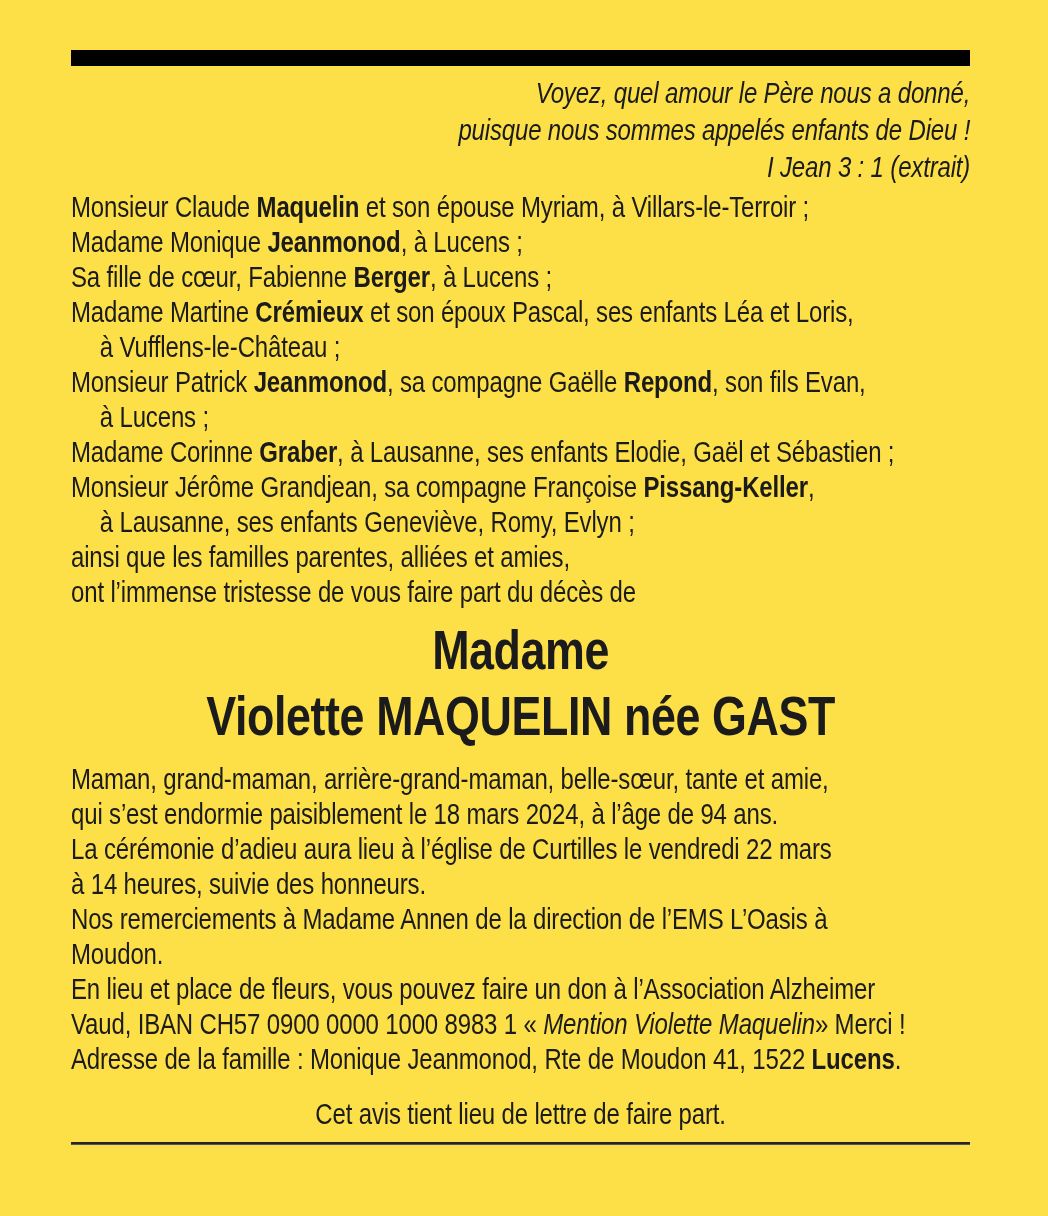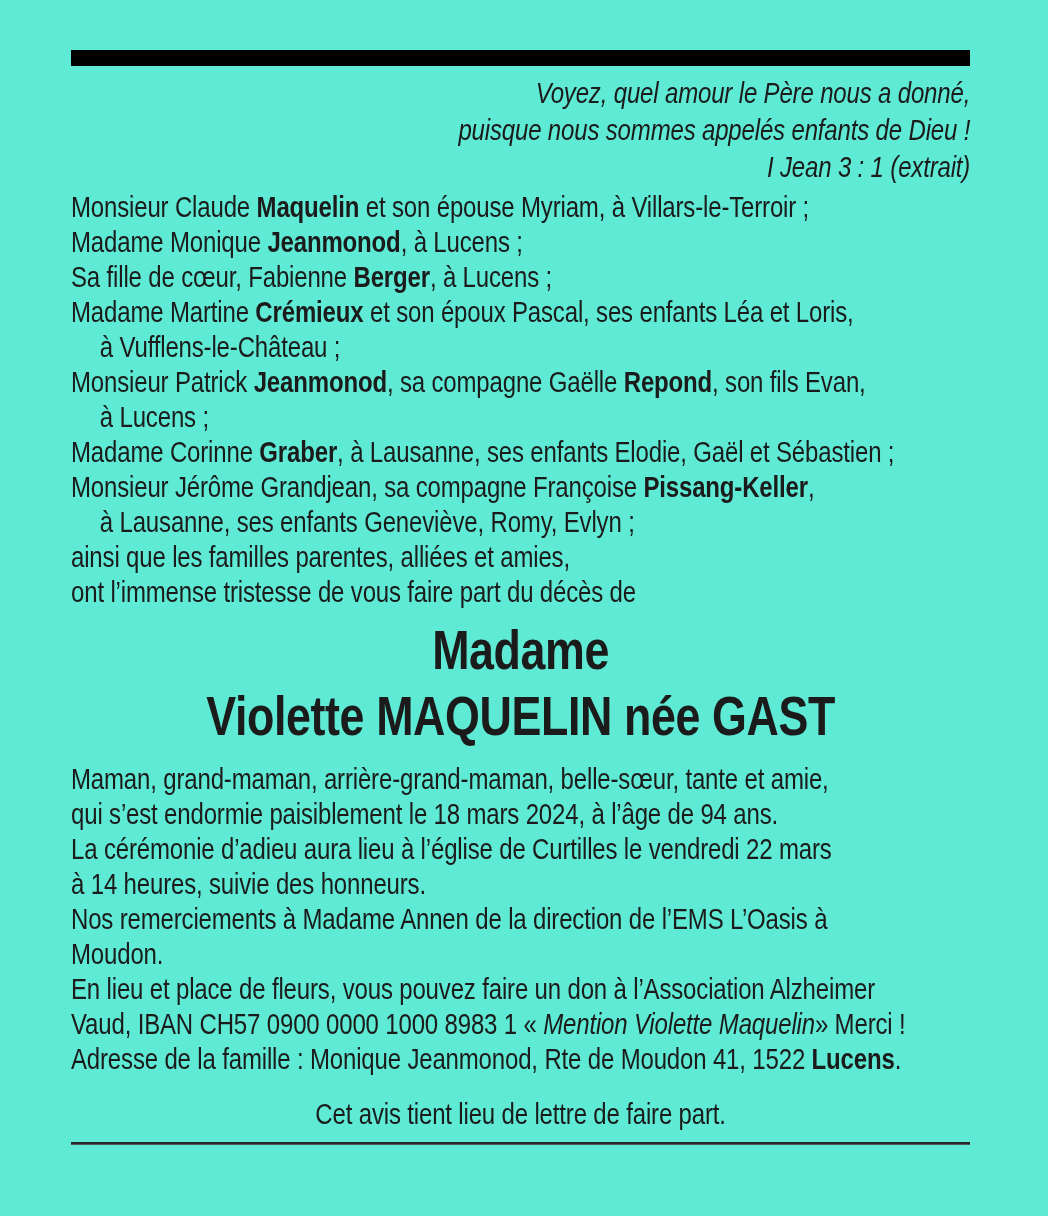--- a/index.html
+++ b/index.html
@@ -6,21 +6,21 @@
   html, body { background: #ffffff; }
   body {
     font-family: "Liberation Sans", sans-serif;
     color: #1b1b1b;
     -webkit-font-smoothing: antialiased;
   }
   .sheet {
     position: relative;
     width: 1048px;
     height: 1216px;
-    background: #5eead4;
+    background: #fde047;
     overflow: hidden;
   }
   .content {
     position: absolute;
     left: 71px;
     top: 50px;
     width: 899px;
   }
   .top-bar {
     height: 16px;

